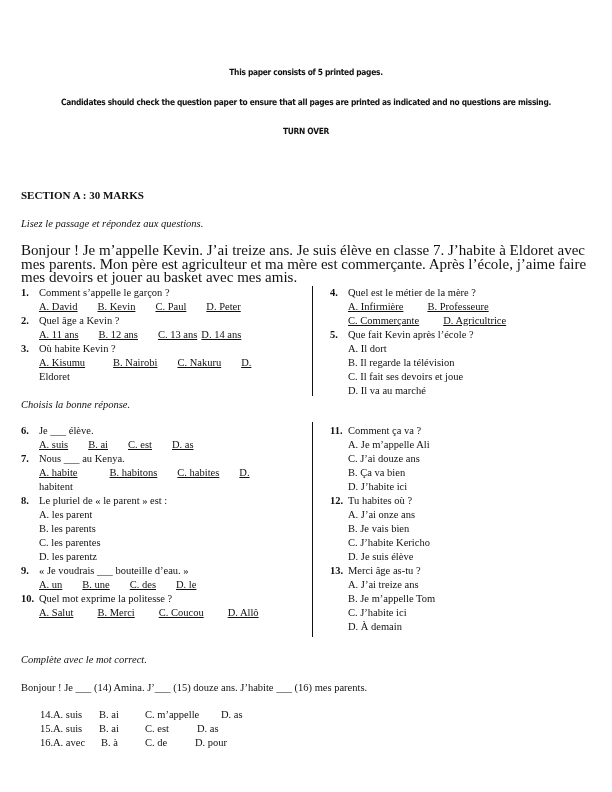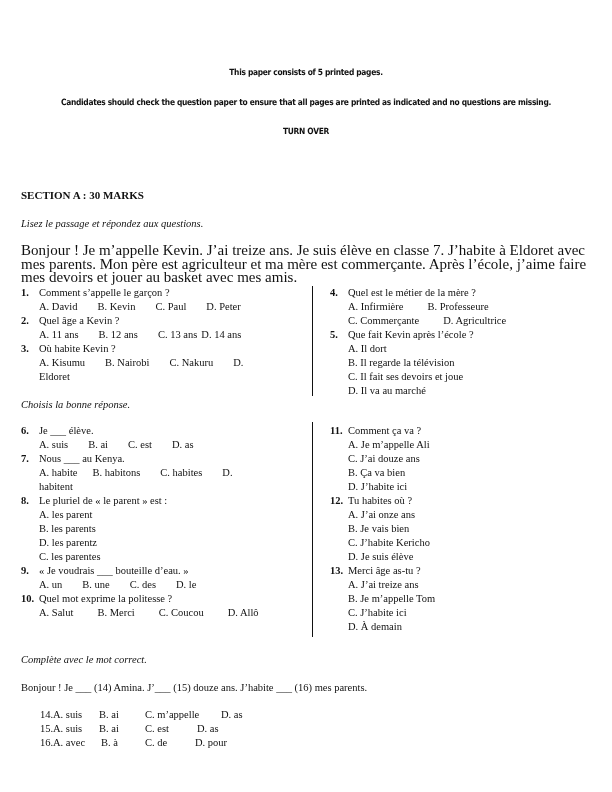--- a/index.html
+++ b/index.html
@@ -15,21 +15,21 @@
       font-size: 7.5px; letter-spacing: -0.3px; transform: scaleY(1.15);
     }
     .section-title { left: 21px; top: 188px; font-weight: bold; font-size: 11px; }
     .instr { font-style: italic; left: 21px; }
     .para { left: 21px; width: 580px; font-size: 15px; line-height: 13.5px; }
     .col { position: absolute; }
     .q { position: relative; padding-left: 18px; }
     .qnum { position: absolute; left: 0; font-weight: bold; }
     .opts { padding-left: 18px; }
     .optrow { display: flex; flex-wrap: wrap; }
-    .optrow span { margin-right: 22px; }
+    .optrow span { margin-right: 22px; text-decoration: underline; }
     .optline { display: block; }
     .divider { position: absolute; left: 312px; width: 1px; background: #111; }
     .fill-row { display: flex; }
     .fill-row span { display: inline-block; }
   </style>
 </head>
 <body>
 
 <div class="abs note" style="top:66px;">This paper consists of 5 printed pages.</div>
 <div class="abs note" style="top:96px;">Candidates should check the question paper to ensure that all pages are printed as indicated and no questions are missing.</div>
@@ -58,21 +58,21 @@
     <span style="margin-right:20px">A. 11 ans</span>
     <span style="margin-right:20px">B. 12 ans</span>
     <span style="margin-right:4px">C. 13 ans</span>
     <span>D. 14 ans</span>
   </div>
   <div class="q">
     <span class="qnum">3.</span>
     <span>Où habite Kevin ?</span>
   </div>
   <div class="opts optrow">
-    <span style="margin-right:20px">A. Kisumu</span>
+    <span style="margin-right:28px">A. Kisumu</span>
     <span style="margin-right:20px">B. Nairobi</span>
     <span style="margin-right:20px">C. Nakuru</span>
     <span>D.</span>
   </div>
   <div class="opts">Eldoret</div>
 </div>
 
 <div class="divider" style="top:286px; height:110px;"></div>
 
 <div class="col" style="left:330px; top:286px; width:270px;">
@@ -111,35 +111,35 @@
     <span style="margin-right:20px">A. suis</span>
     <span style="margin-right:20px">B. ai</span>
     <span style="margin-right:20px">C. est</span>
     <span>D. as</span>
   </div>
   <div class="q">
     <span class="qnum">7.</span>
     <span>Nous ___ au Kenya.</span>
   </div>
   <div class="opts optrow">
-    <span style="margin-right:15px">A. habite</span>
+    <span style="margin-right:32px">A. habite</span>
     <span style="margin-right:20px">B. habitons</span>
     <span style="margin-right:20px">C. habites</span>
     <span>D.</span>
   </div>
   <div class="opts">habitent</div>
   <div class="q">
     <span class="qnum">8.</span>
     <span>Le pluriel de « le parent » est :</span>
   </div>
   <div class="opts">
     <span class="optline">A. les parent</span>
     <span class="optline">B. les parents</span>
+    <span class="optline">C. les parentes</span>
     <span class="optline">D. les parentz</span>
-    <span class="optline">C. les parentes</span>
   </div>
   <div class="q">
     <span class="qnum">9.</span>
     <span>« Je voudrais ___ bouteille d’eau. »</span>
   </div>
   <div class="opts optrow">
     <span style="margin-right:20px">A. un</span>
     <span style="margin-right:20px">B. une</span>
     <span style="margin-right:20px">C. des</span>
     <span>D. le</span>

